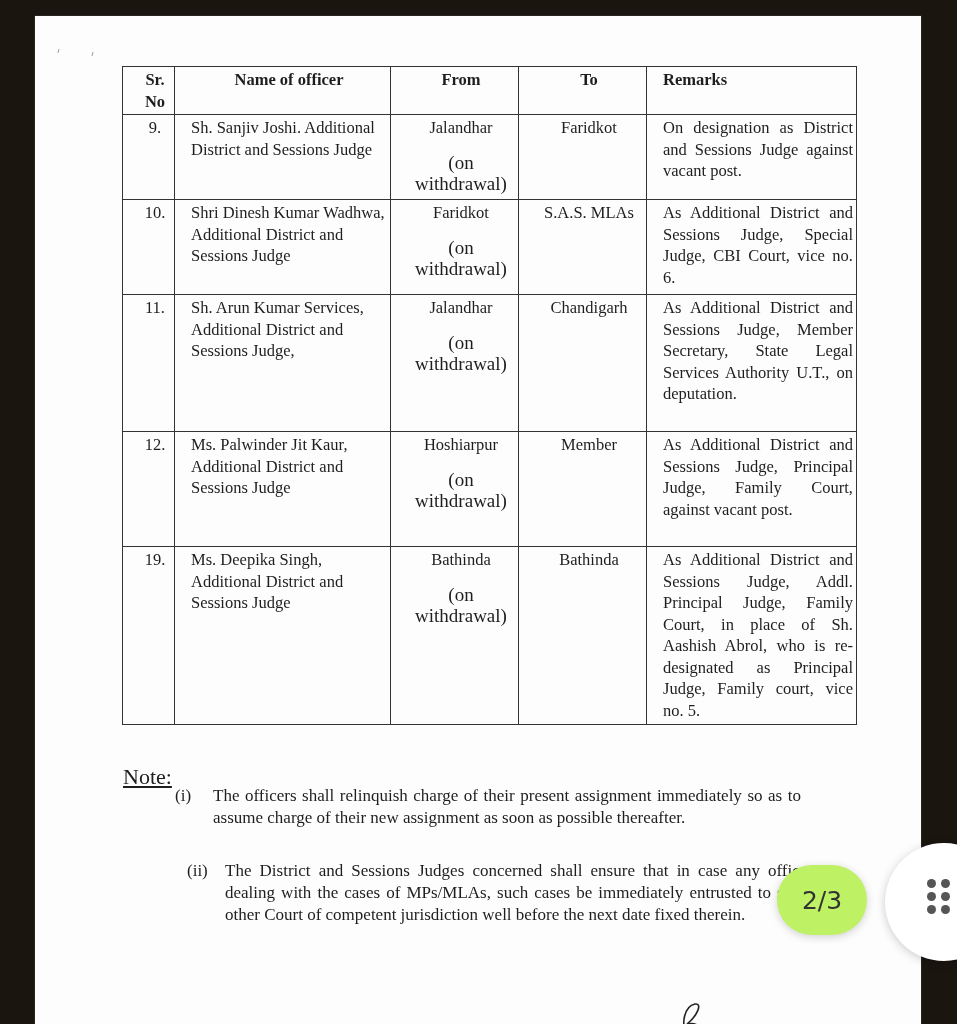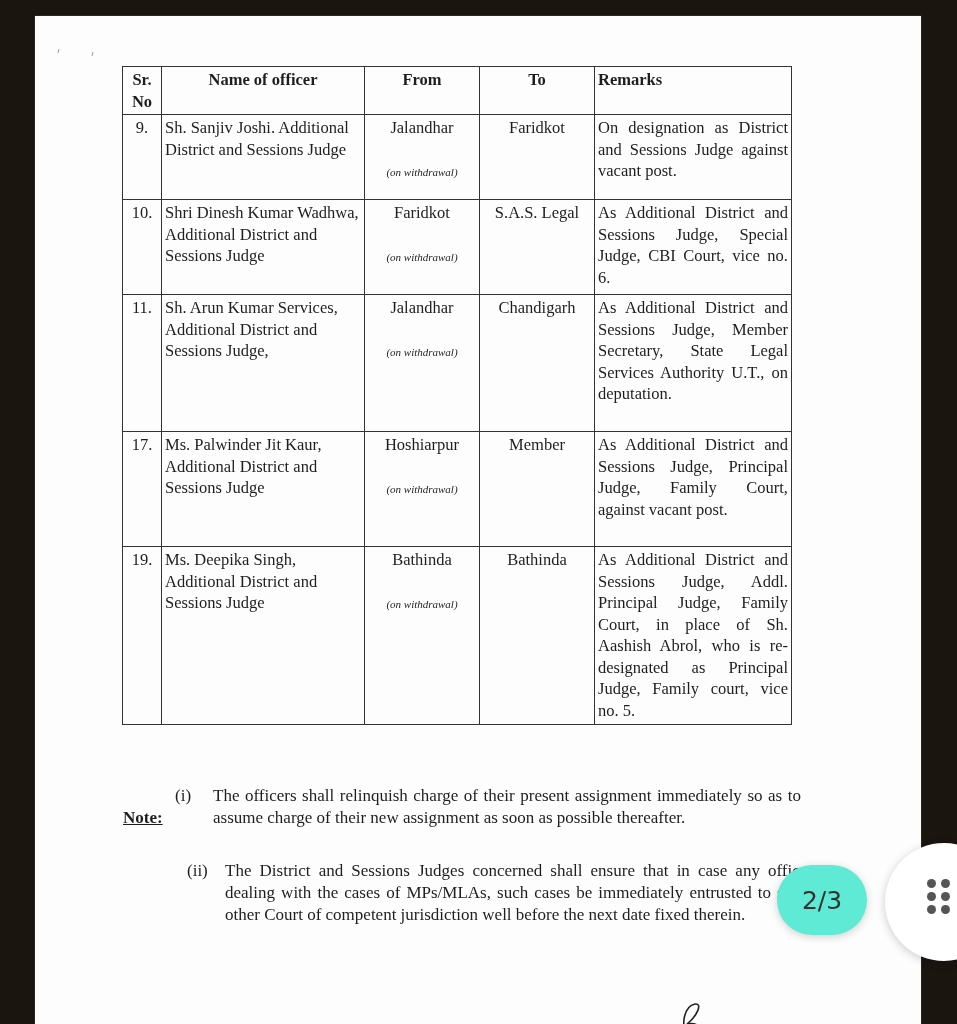--- a/index.html
+++ b/index.html
@@ -12,48 +12,48 @@
   .page {
     position: absolute; left: 35px; top: 16px; width: 886px; height: 1020px;
     background: #fdfdfd; box-shadow: 0 0 1px #777;
   }
   .speck { position: absolute; width: 1px; height: 4px; background: #999; transform: rotate(15deg); }
   table.orders {
     position: absolute; left: 87px; top: 50px;
     border-collapse: collapse; font-size: 16.5px; line-height: 21.5px;
   }
   table.orders td, table.orders th {
-    border: 1.6px solid #333; vertical-align: top; padding: 2px 3px 1px 3px;
+    border: 1.6px solid #333; vertical-align: top; padding: 2px 3px 1px 16px;
   }
   table.orders th { font-weight: bold; text-align: center; height: 44px; }
   th.c-sr { text-align: left; width: 32px; }
   th.c-name { text-align: left; }
   .c-sr { width: 32px; text-align: center; }
   .c-name { width: 196px; }
   .c-from { width: 108px; text-align: center; }
   .c-to { width: 108px; text-align: center; }
   .c-rem { width: 190px; text-align: justify; text-align-last: left; }
-  .withdraw { display: block; margin-top: 23px; font-size: 11px; font-style: italic; }
+  .withdraw { display: block; margin-top: 13px; font-size: 19px; }
   .note-label {
-    position: absolute; left: 88px; top: 792px; font-weight: bold;
-    text-decoration: underline; font-size: 17px;
+    position: absolute; left: 88px; top: 748px; font-weight: normal;
+    text-decoration: underline; font-size: 22px;
   }
   .note-item {
     position: absolute; left: 140px; width: 626px; font-size: 17px; line-height: 22px;
   }
   .note-item .num { position: absolute; left: 0; top: 0; }
   .note-item .txt { margin-left: 38px; text-align: justify; text-align-last: left; }
   .order-line {
     position: absolute; left: 155px; top: 958px; font-weight: bold; font-size: 17px;
     letter-spacing: -0.2px;
   }
   .signature { position: absolute; left: 640px; top: 978px; }
   .page-pill {
     position: absolute; left: 777px; top: 865px; width: 90px; height: 70px;
-    border-radius: 35px; background: #5eead4;
+    border-radius: 35px; background: #bef264;
     box-shadow: 0 2px 8px rgba(0,0,0,0.18);
     display: flex; align-items: center; justify-content: center;
     font-family: "DejaVu Sans", sans-serif; font-size: 25px; color: #333;
   }
   .menu-btn {
     position: absolute; left: 885px; top: 843px; width: 118px; height: 118px;
     border-radius: 50%; background: #fff;
     box-shadow: 0 2px 10px rgba(0,0,0,0.2);
   }
   .menu-btn .dots {
@@ -84,32 +84,32 @@
         <td class="c-sr">9.</td>
         <td class="c-name">Sh. Sanjiv Joshi. Additional District and Sessions Judge</td>
         <td class="c-from"><span>Jalandhar</span><span class="withdraw">(on withdrawal)</span></td>
         <td class="c-to">Faridkot</td>
         <td class="c-rem">On designation as District and Sessions Judge against vacant post.</td>
       </tr>
       <tr style="height:95px">
         <td class="c-sr">10.</td>
         <td class="c-name">Shri Dinesh Kumar Wadhwa, Additional District and Sessions Judge</td>
         <td class="c-from"><span>Faridkot</span><span class="withdraw">(on withdrawal)</span></td>
-        <td class="c-to">S.A.S. Legal</td>
+        <td class="c-to">S.A.S. MLAs</td>
         <td class="c-rem">As Additional District and Sessions Judge, Special Judge, CBI Court, vice no. 6.</td>
       </tr>
       <tr style="height:137px">
         <td class="c-sr">11.</td>
         <td class="c-name">Sh. Arun Kumar Services, Additional District and Sessions Judge,</td>
         <td class="c-from"><span>Jalandhar</span><span class="withdraw">(on withdrawal)</span></td>
         <td class="c-to">Chandigarh</td>
         <td class="c-rem">As Additional District and Sessions Judge, Member Secretary, State Legal Services Authority U.T., on deputation.</td>
       </tr>
       <tr style="height:115px">
-        <td class="c-sr">17.</td>
+        <td class="c-sr">12.</td>
         <td class="c-name">Ms. Palwinder Jit Kaur, Additional District and Sessions Judge</td>
         <td class="c-from"><span>Hoshiarpur</span><span class="withdraw">(on withdrawal)</span></td>
         <td class="c-to">Member</td>
         <td class="c-rem">As Additional District and Sessions Judge, Principal Judge, Family Court, against vacant post.</td>
       </tr>
       <tr style="height:178px">
         <td class="c-sr">19.</td>
         <td class="c-name">Ms. Deepika Singh, Additional District and Sessions Judge</td>
         <td class="c-from"><span>Bathinda</span><span class="withdraw">(on withdrawal)</span></td>
         <td class="c-to">Bathinda</td>

